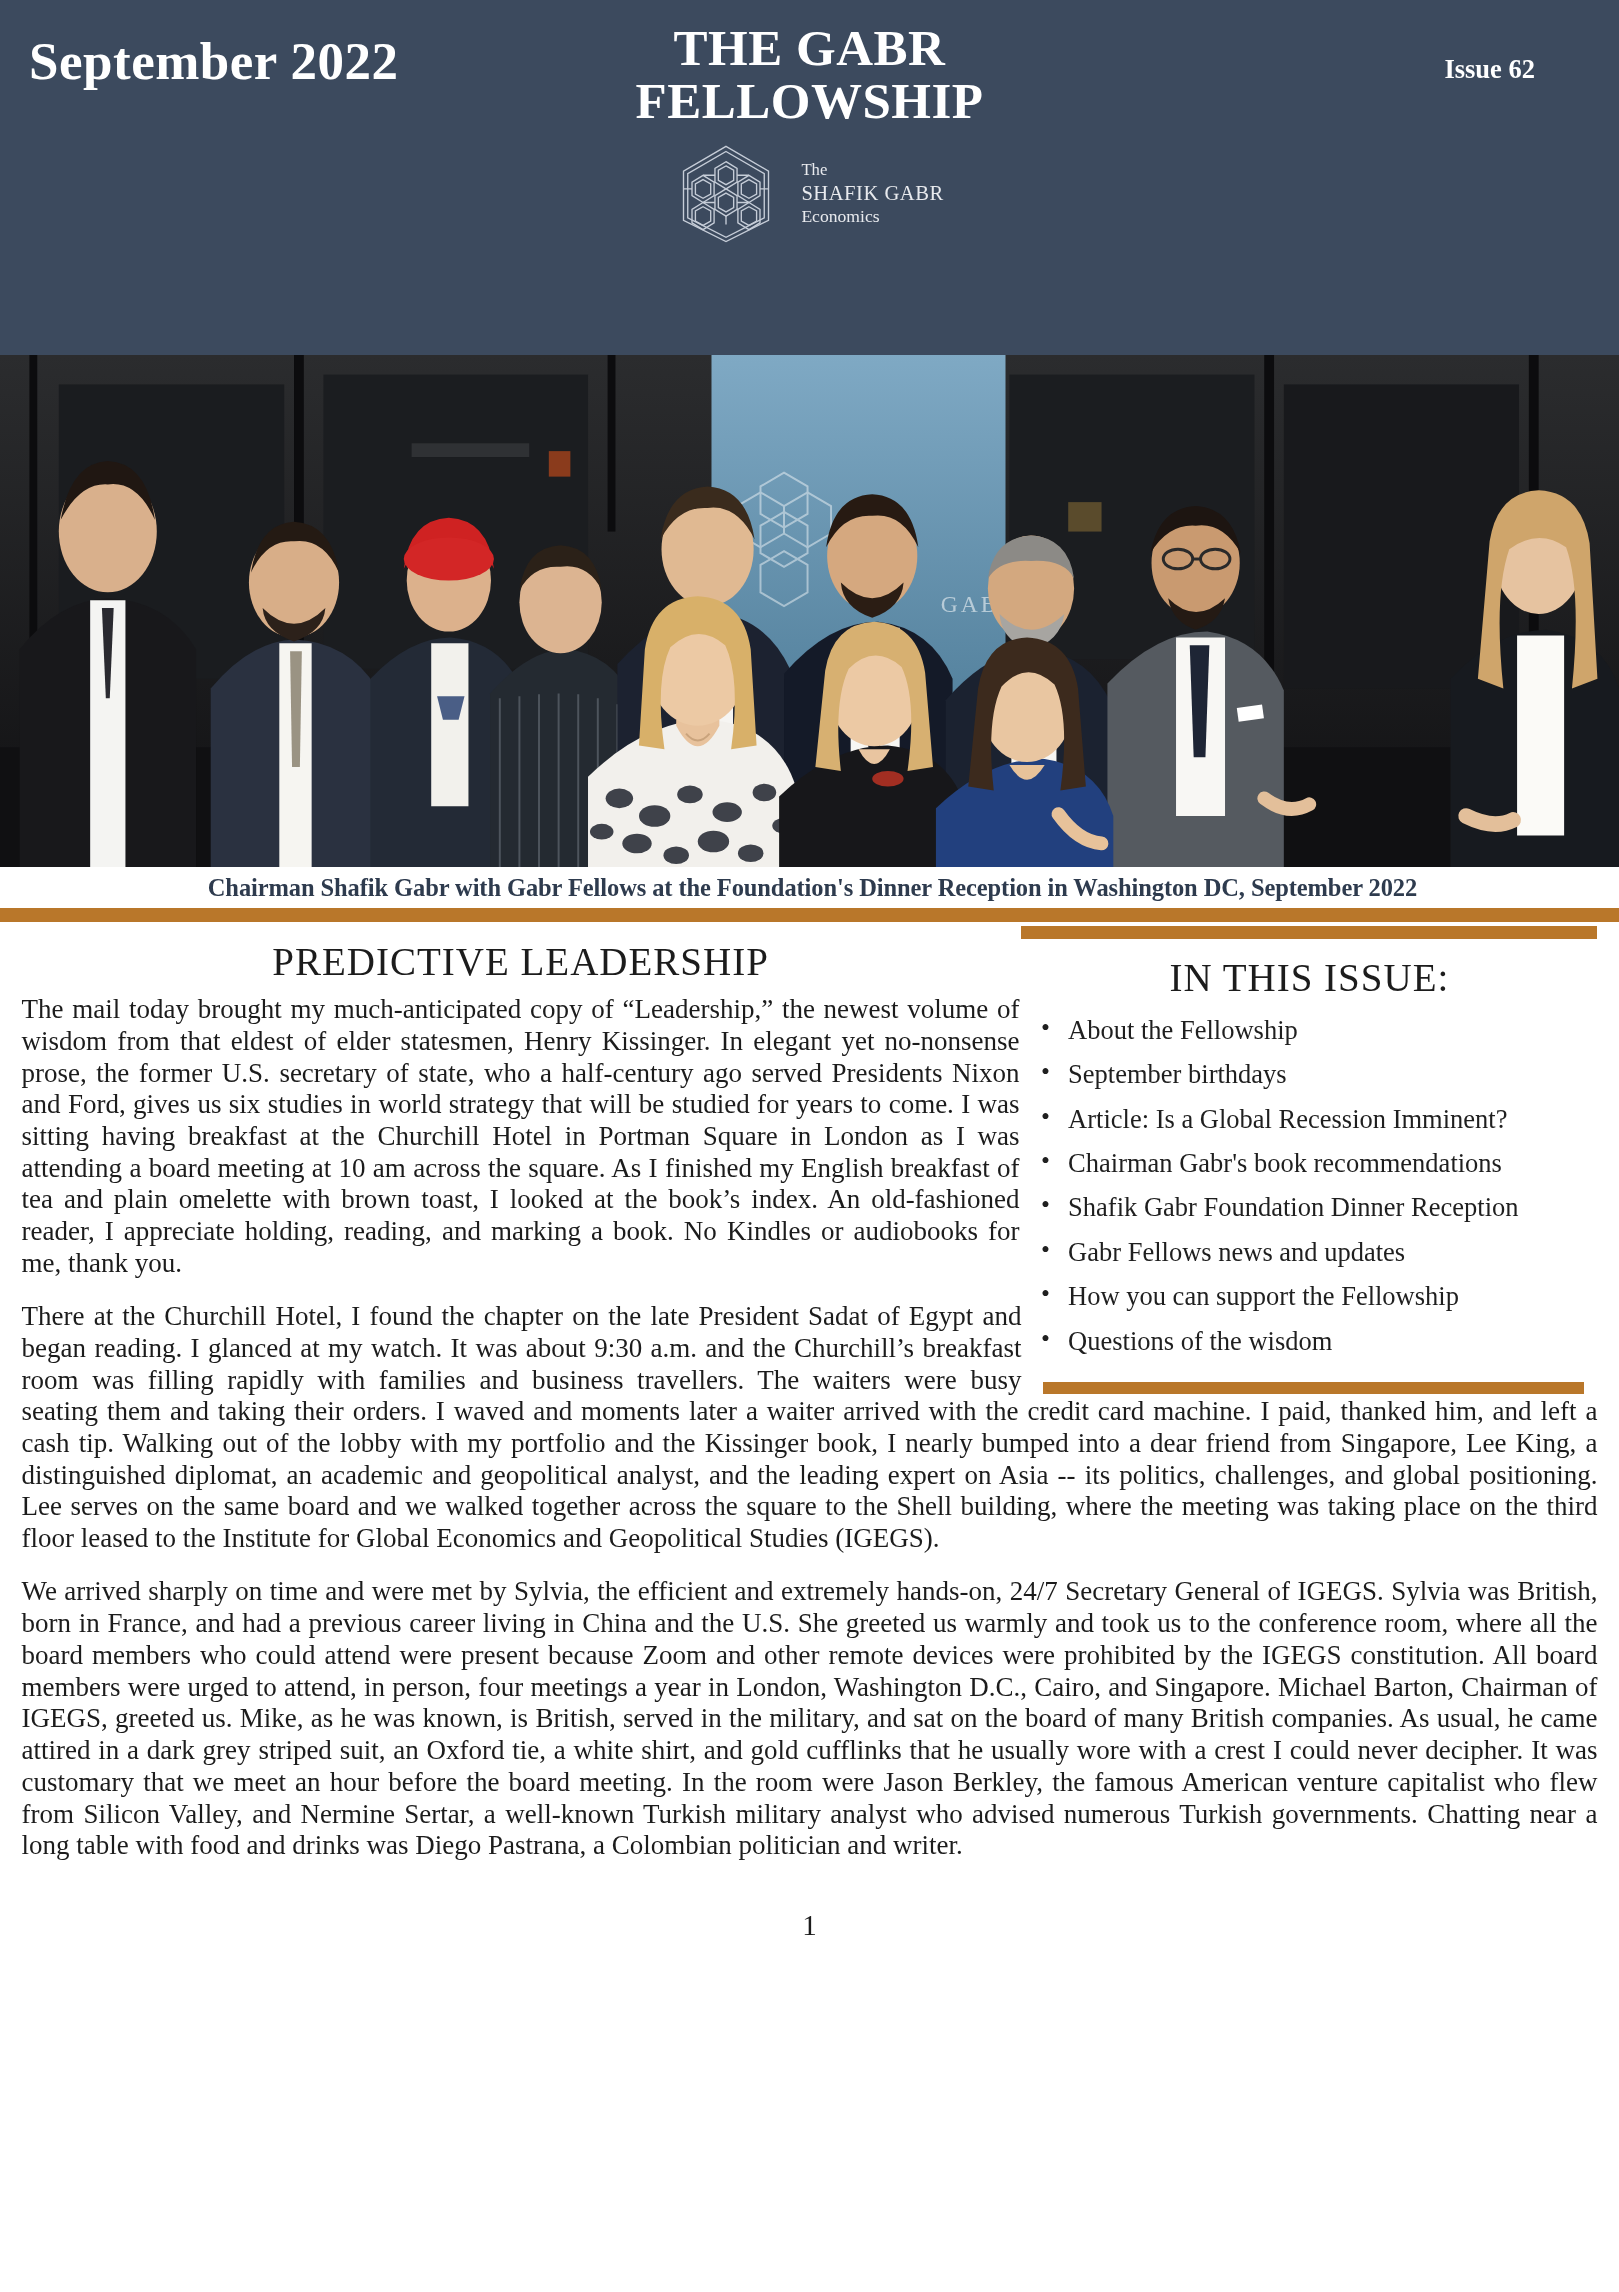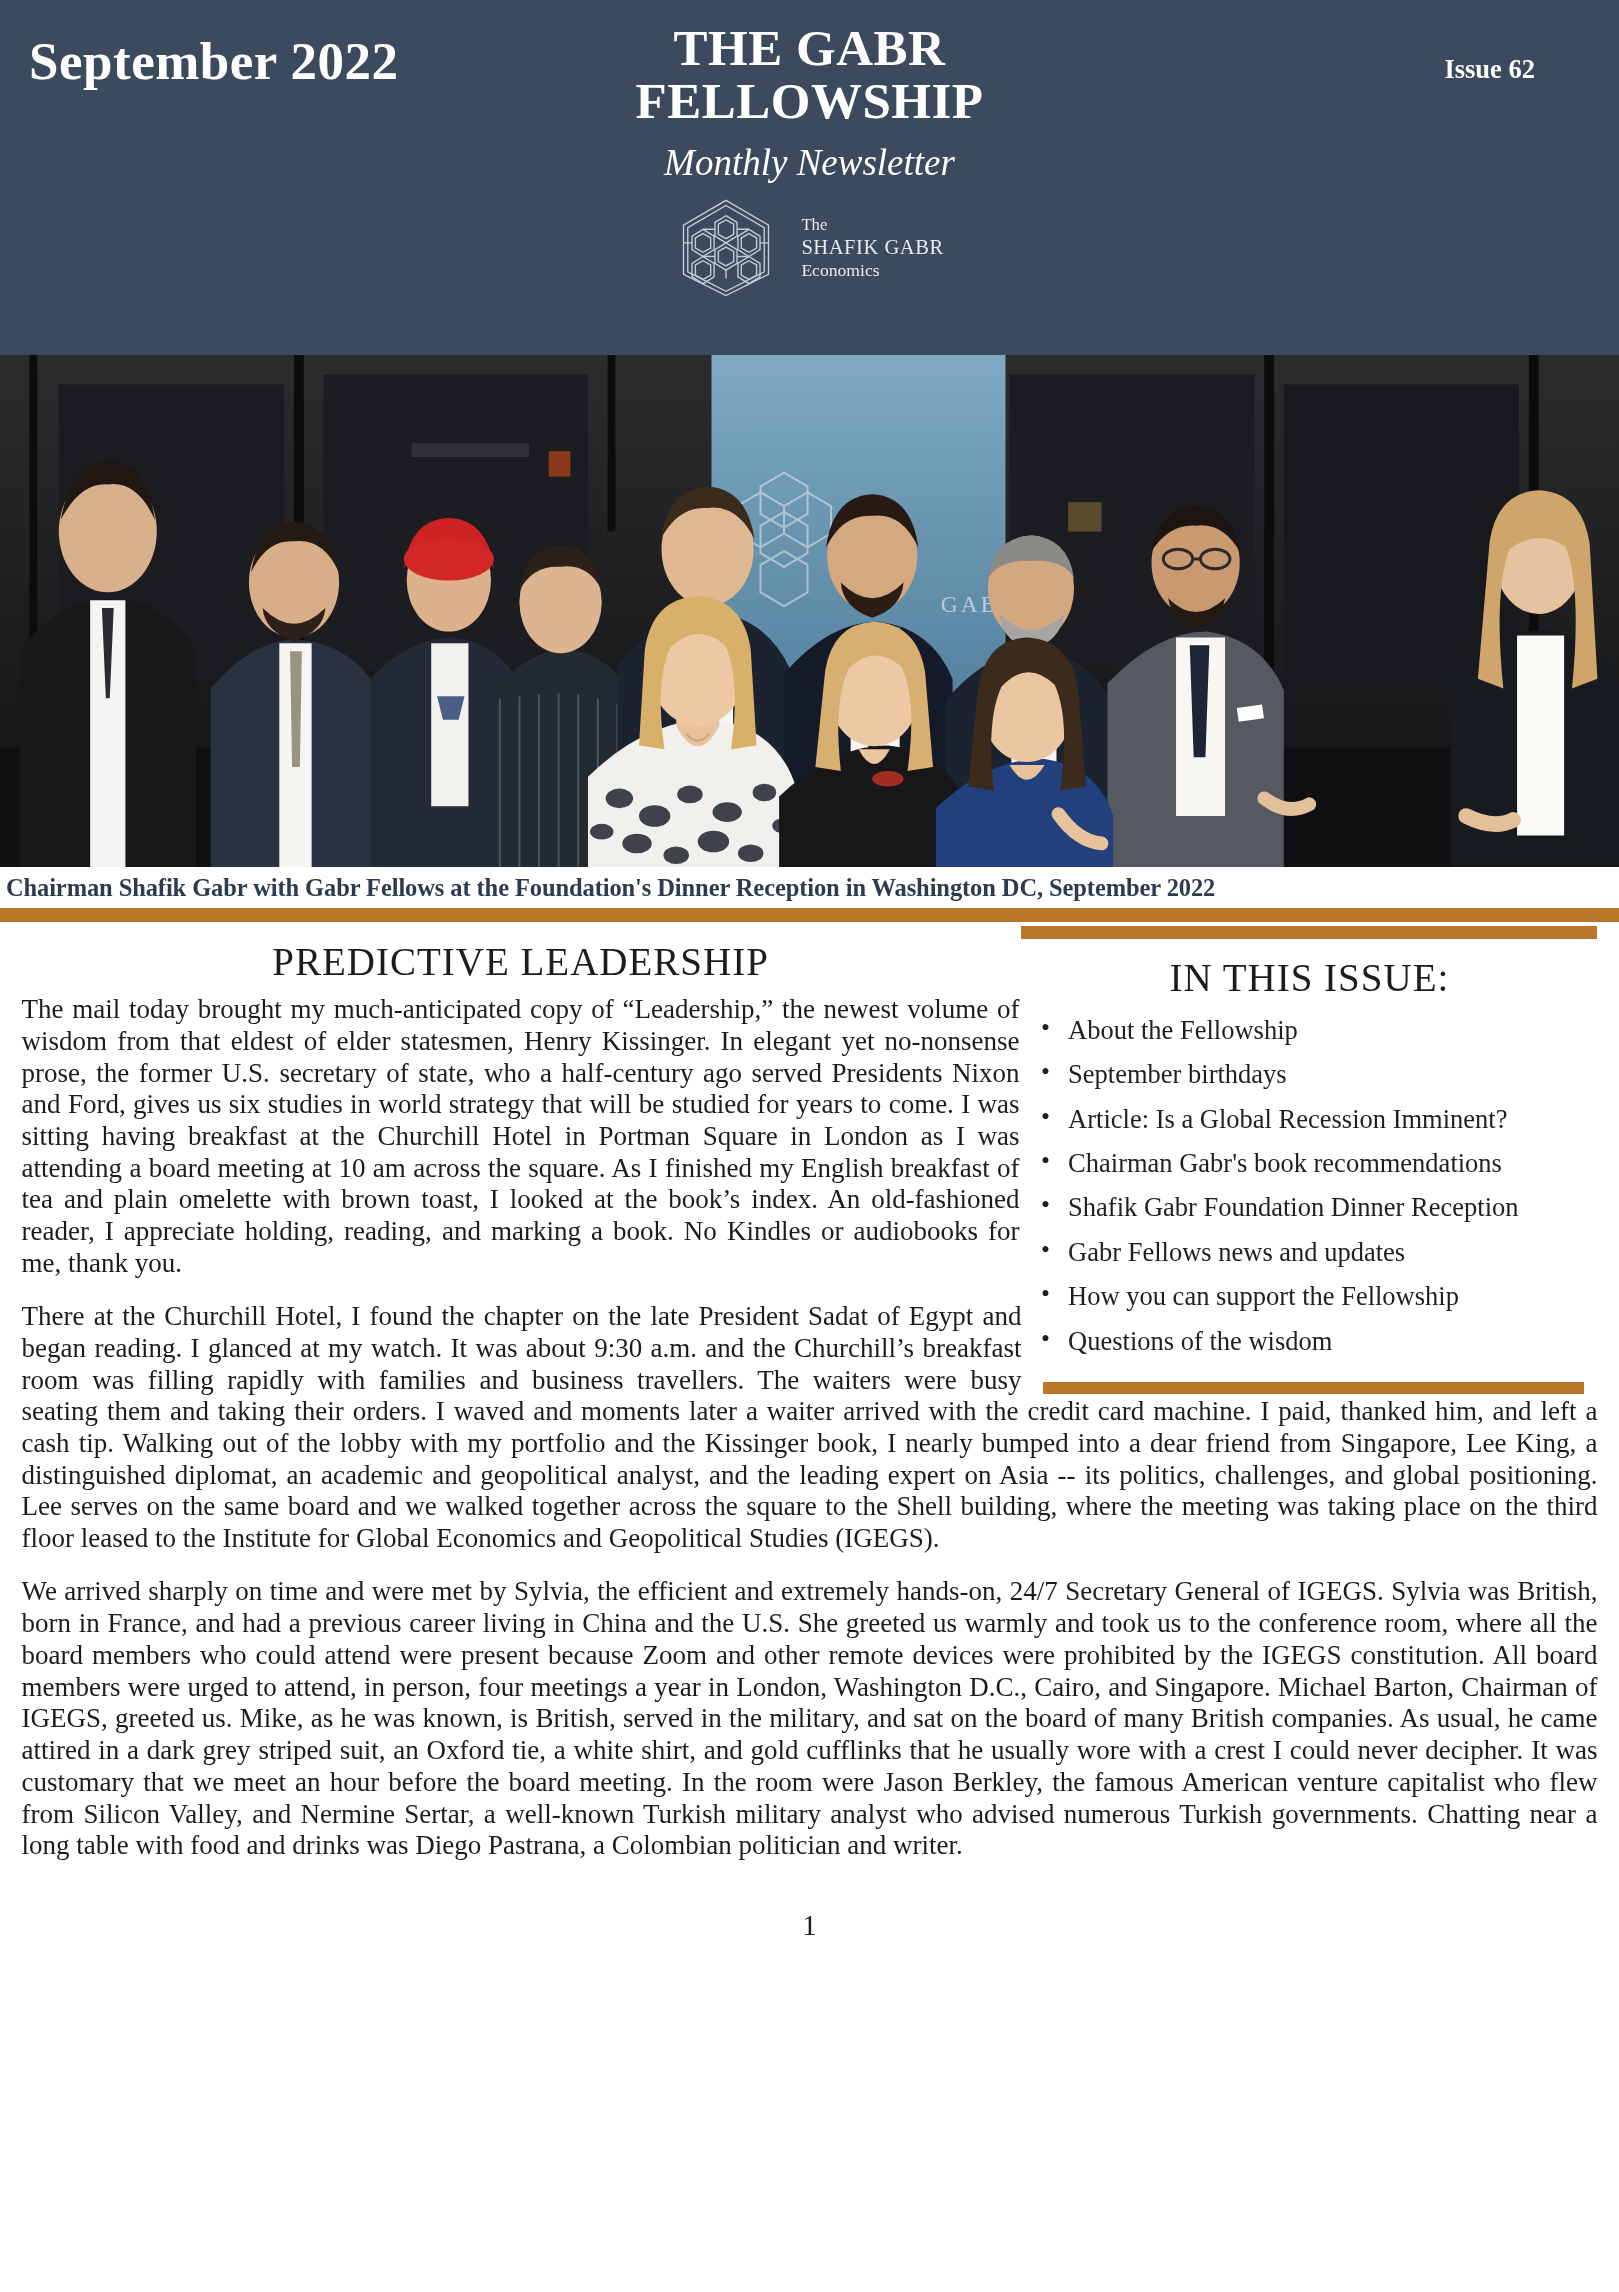--- a/index.html
+++ b/index.html
@@ -97,20 +97,21 @@
   .hero svg { display: block; width: 1619px; height: 512px; }
 
   .hero-caption {
     width: 1619px;
     height: 41px;
     background: #ffffff;
     display: flex;
     align-items: center;
     box-sizing: border-box;
     padding-left: 5.9px;
+    justify-content: center;
   }
   .hero-caption span {
     font-family: "Liberation Serif", serif;
     font-size: 24.5px;
     font-weight: bold;
     color: #2e3b4e;
     white-space: nowrap;
     letter-spacing: -0.1px;
   }
   .rule-orange-full {
@@ -218,21 +219,20 @@
 
   <div class="masthead-date">September 2022</div>
 
   <div class="masthead-issue">Issue 62</div>
 
   <div class="masthead-center">
     <div class="masthead-title">
       <span>THE GABR</span>
       <span>FELLOWSHIP</span>
     </div>
-    <div class="masthead-sub">Monthly Newsletter</div>
 
     <div class="logo-lockup">
       <svg class="logo-mark" viewBox="0 0 120 120">
         <g fill="none" stroke="#c6cdd8" stroke-width="1.6">
           <polygon points="60,4 110,33 110,91 60,116 10,91 10,33"></polygon>
           <polygon points="60,10 105,36 105,88 60,111 15,88 15,36"></polygon>
           <g>
             <polygon points="60,22 73,30 73,46 60,54 47,46 47,30"></polygon>
             <polygon points="60,27 69,32 69,44 60,49 51,44 51,32"></polygon>
             <polygon points="33,38 46,46 46,62 33,70 20,62 20,46"></polygon>

